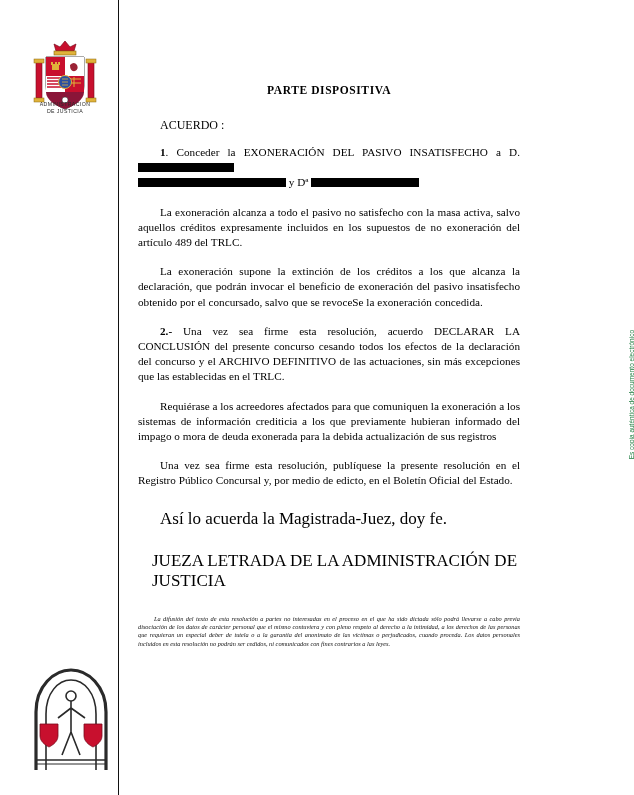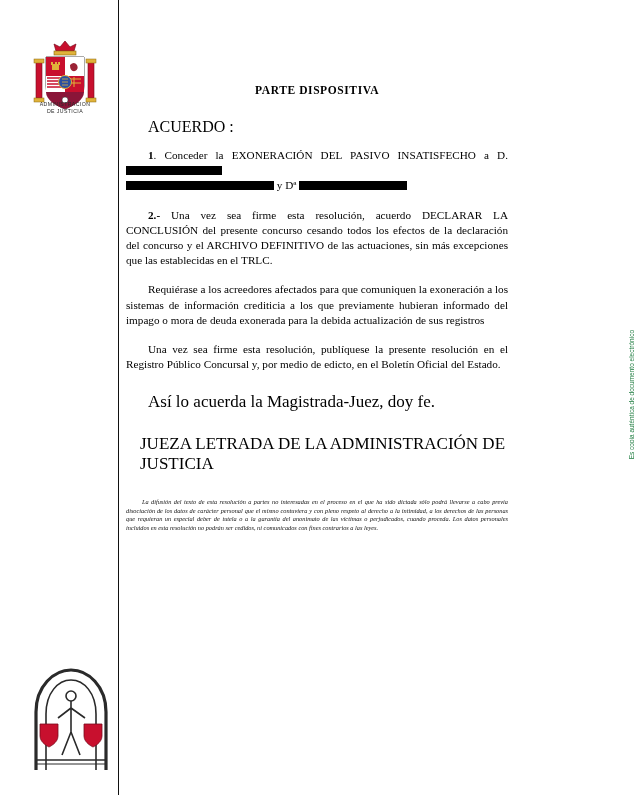--- a/index.html
+++ b/index.html
@@ -70,21 +70,21 @@
     font-size: 6.5px;
     color: #1a7a3c;
     white-space: nowrap;
     transform: rotate(-90deg);
     transform-origin: 100% 0;
   }
 
   
   .content {
     position: absolute;
-    left: 126px;
+    left: 138px;
     top: 84px;
     width: 382px;
   }
   .doc-title {
     text-align: center;
     font-weight: bold;
     font-size: 11.5px;
     letter-spacing: 0.6px;
     margin: 0 0 22px 0;
   }
@@ -94,21 +94,21 @@
     line-height: 15.2px;
     text-align: justify;
     text-indent: 22px;
   }
   p.noindent {
     text-indent: 0;
   }
   p.acuerdo {
     text-indent: 22px;
     margin-bottom: 12px;
-    font-size: 16px;
+    font-size: 12px;
   }
   .bold { font-weight: bold; }
   .redact {
     display: inline-block;
     background: #000000;
     height: 9px;
     vertical-align: -1px;
   }
   .r1 { width: 96px; }
   .r2 { width: 148px; }
@@ -213,21 +213,23 @@
 
     <p class="para noindent" style="text-indent:22px;">
       <span class="bold">1</span><span>. Conceder la EXONERACIÓN DEL PASIVO INSATISFECHO a D.</span>
       <span class="redact r1"></span>
       <br>
       <span class="redact r2"></span>
       <span>y Dª</span>
       <span class="redact r3"></span>
     </p>
 
-
+    <p class="para">La exoneración alcanza a todo el pasivo no satisfecho con la masa activa, salvo aquellos créditos expresamente incluidos en los supuestos de no exoneración del artículo 489 del TRLC.</p>
+
+    <p class="para">La exoneración supone la extinción de los créditos a los que alcanza la declaración, que podrán invocar el beneficio de exoneración del pasivo insatisfecho obtenido por el concursado, salvo que se revoceSe la exoneración concedida.</p>
 
     <p class="para">
       <span class="bold">2.-</span><span> Una vez sea firme esta resolución, acuerdo DECLARAR LA CONCLUSIÓN del presente concurso cesando todos los efectos de la declaración del concurso y el ARCHIVO DEFINITIVO de las actuaciones, sin más excepciones que las establecidas en el TRLC.</span>
     </p>
 
     <p class="para">Requiérase a los acreedores afectados para que comuniquen la exoneración a los sistemas de información crediticia a los que previamente hubieran informado del impago o mora de deuda exonerada para la debida actualización de sus registros</p>
 
     <p class="para">Una vez sea firme esta resolución, publíquese la presente resolución en el Registro Público Concursal y, por medio de edicto, en el Boletín Oficial del Estado.</p>
 
 

